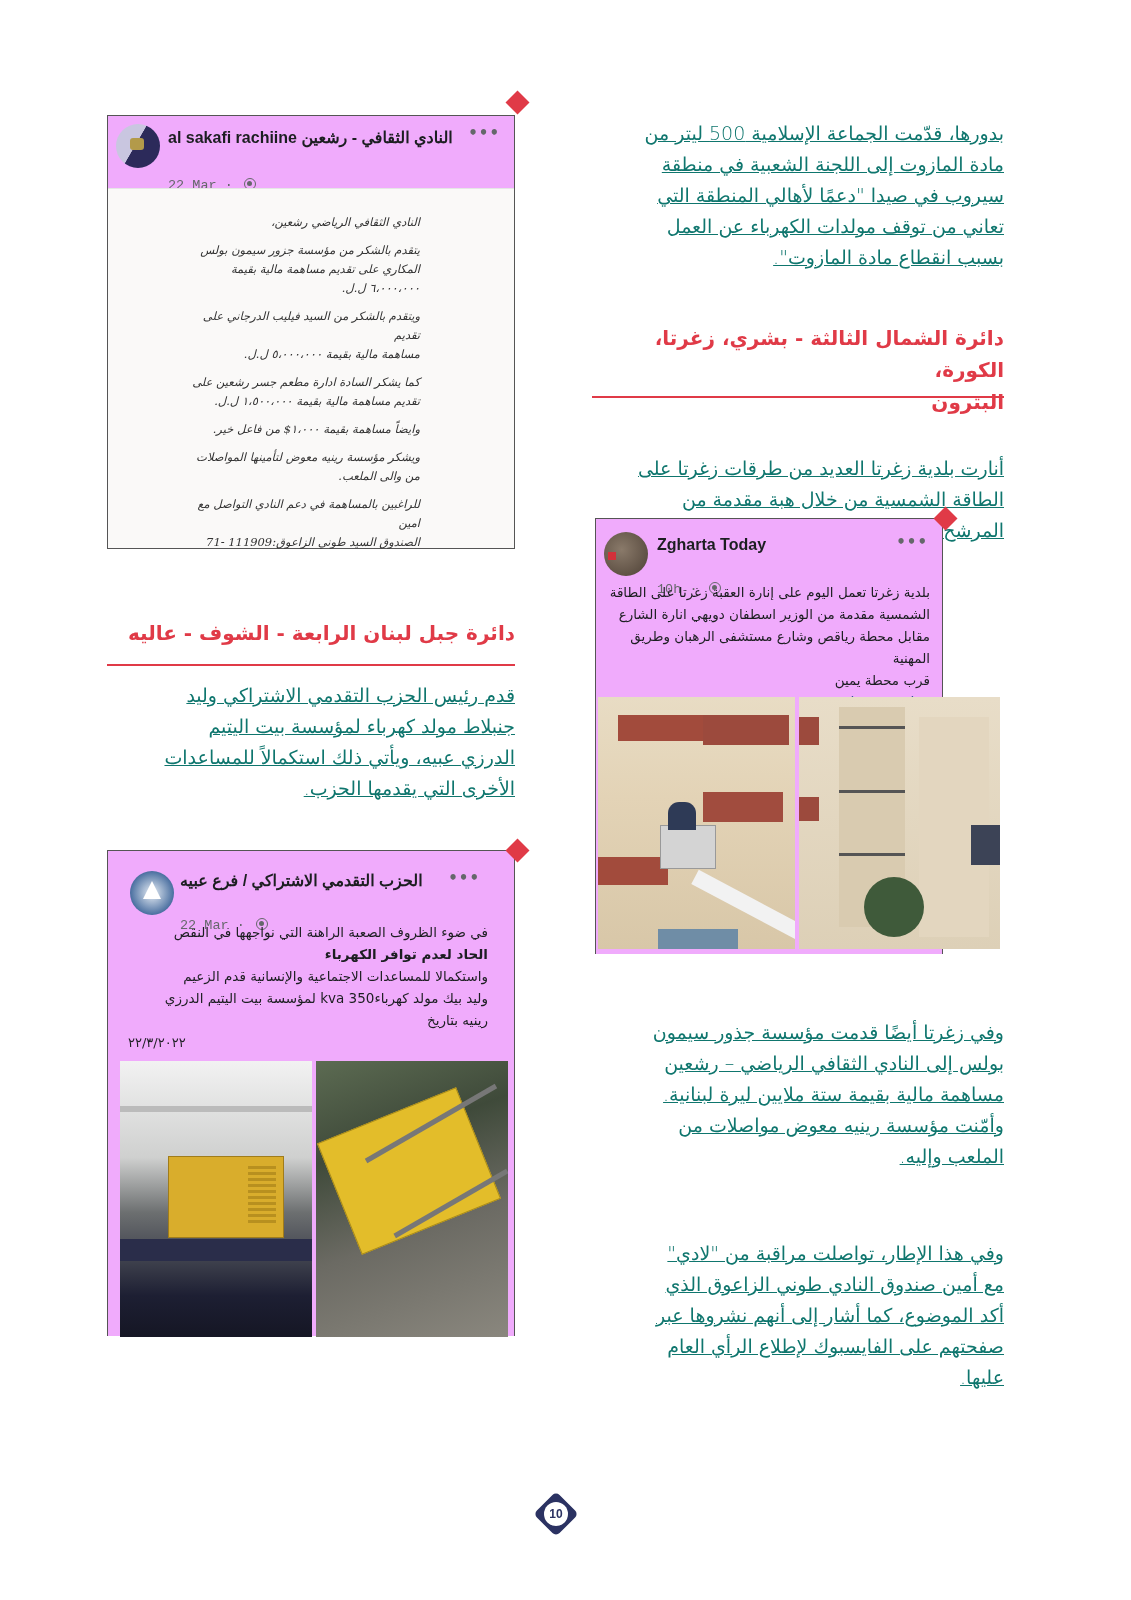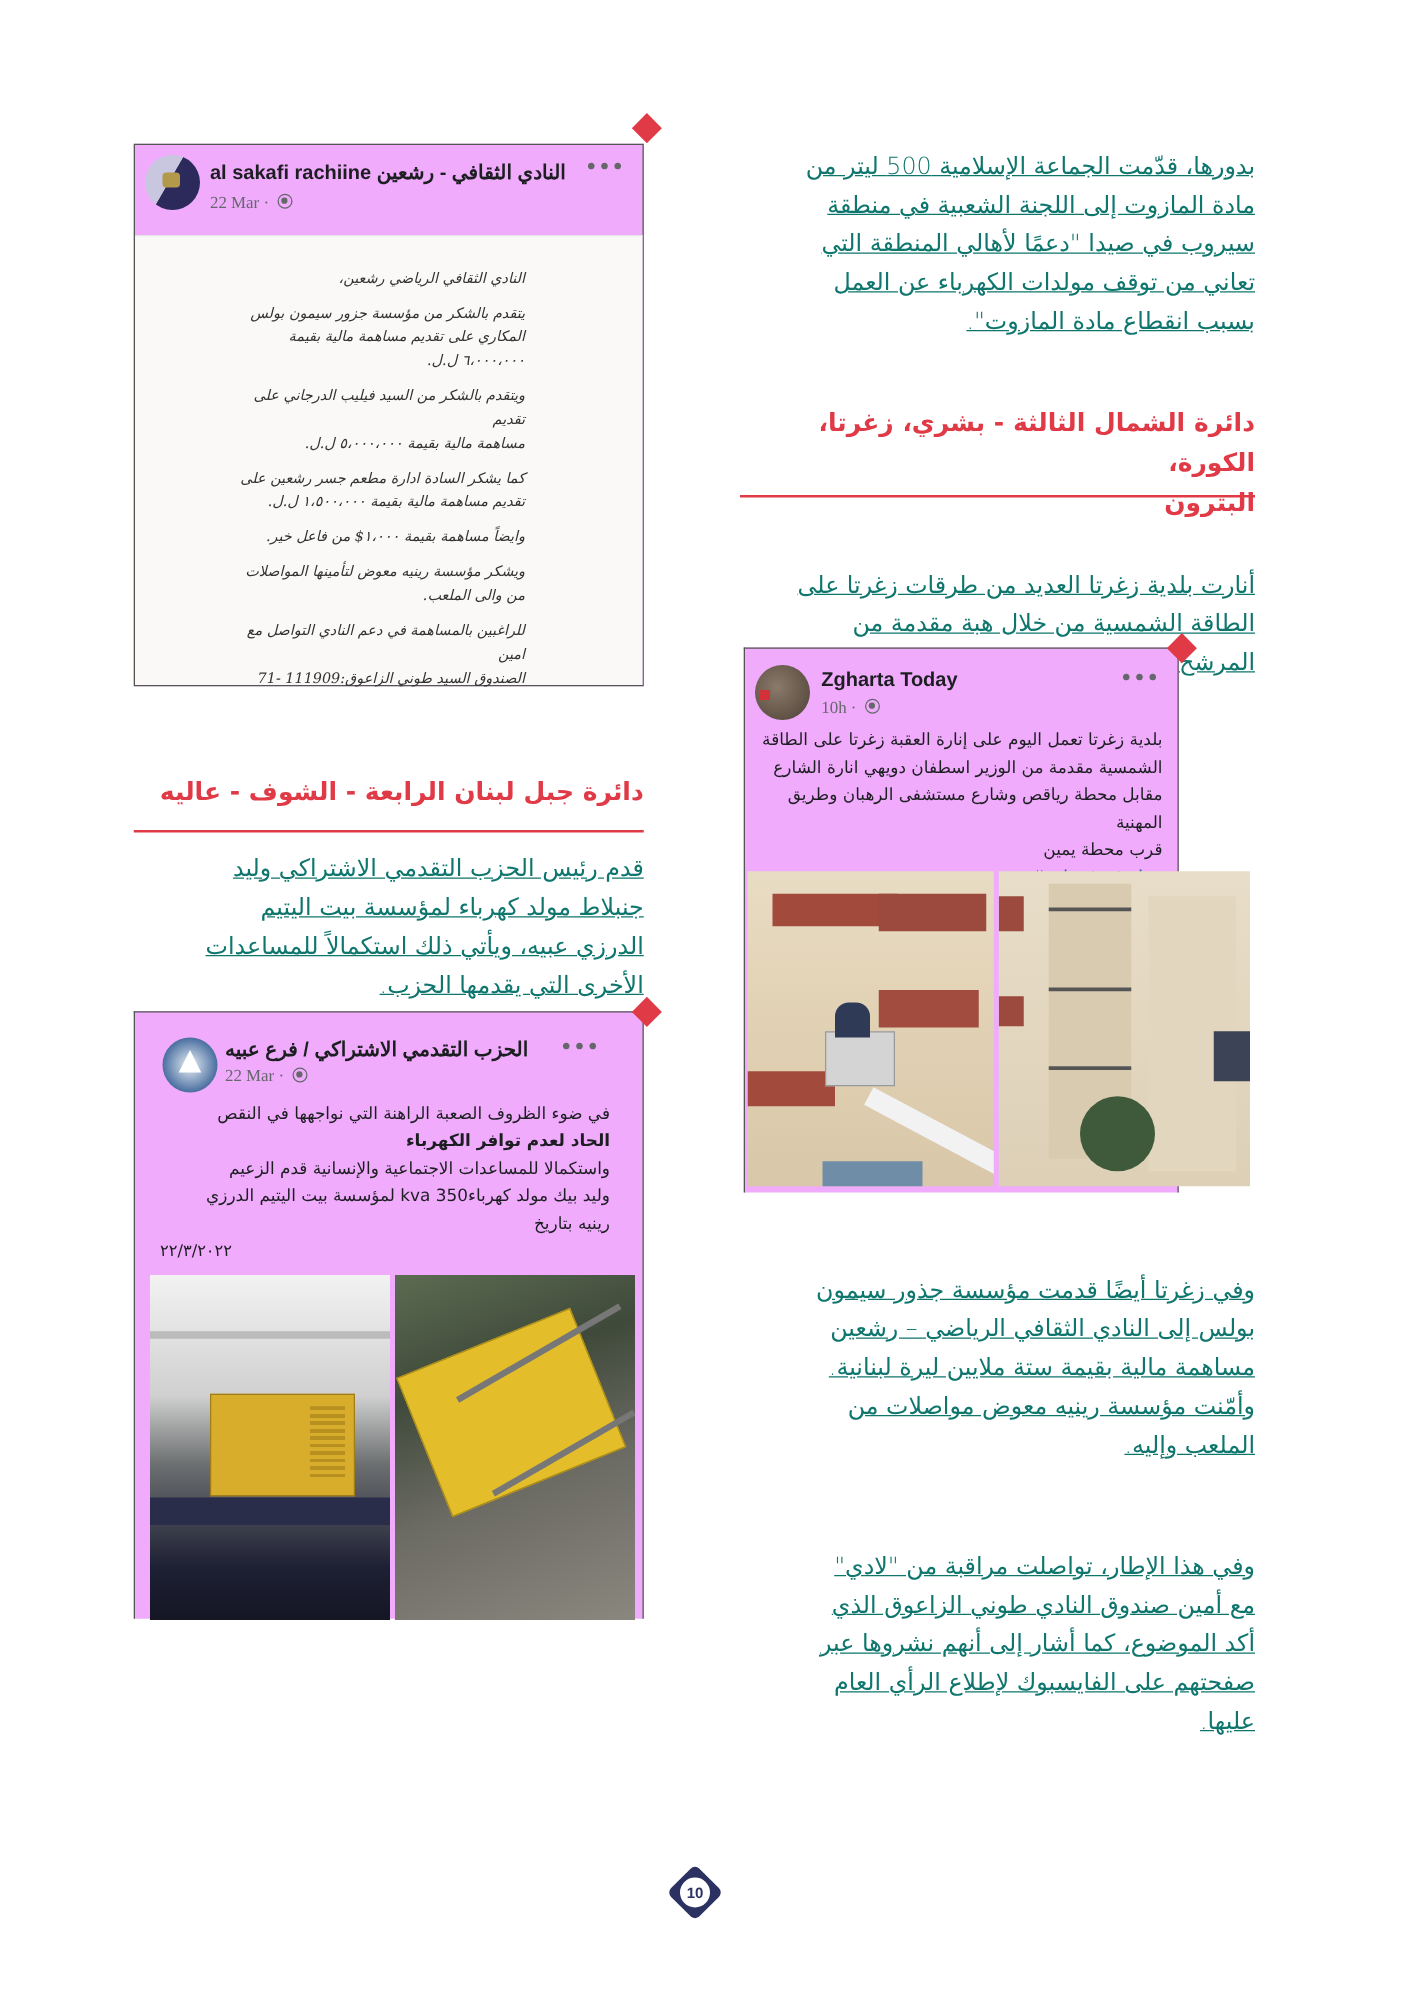--- a/index.html
+++ b/index.html
@@ -28,22 +28,22 @@
   .diamond {
     position: absolute; width: 17px; height: 17px; background: #e03a47;
     transform: rotate(45deg);
   }
   .avatar { position: absolute; border-radius: 50%; overflow: hidden; }
   .post-name {
     position: absolute; font-family: "Liberation Sans", sans-serif; font-weight: bold;
     font-size: 16px; color: #1c1e21; white-space: nowrap;
   }
   .post-meta {
-    position: absolute; font-family: Liberation Serif, serif;
-    font-size: 13.5px; color: #65676b; white-space: nowrap;
+    position: absolute; font-family: Liberation Mono, monospace;
+    font-size: 13.5px; color: #65676b; white-space: nowrap; margin-top: 24px;
   }
   .globe {
     display: inline-block; width: 12px; height: 12px; border-radius: 50%;
     border: 1.5px solid #65676b; vertical-align: -1px; margin-left: 3px; position: relative;
   }
   .globe::after {
     content: ""; position: absolute; left: 2px; top: 2px; width: 5px; height: 5px;
     border-radius: 50%; background: #65676b;
   }
   .more-dots {
@@ -187,21 +187,21 @@
 <div class="heading" style="left:105px; top:617px; width:410px;">دائرة جبل لبنان الرابعة - الشوف - عاليه</div>
 <div class="red-rule" style="left:107px; top:664px; width:408px;"></div>
 
 <div class="col-text" style="left:105px; top:680px; width:410px;">
   <div>قدم رئيس الحزب التقدمي الاشتراكي وليد</div>
   <div>جنبلاط مولد كهرباء لمؤسسة بيت اليتيم</div>
   <div>الدرزي عبيه، ويأتي ذلك استكمالاً للمساعدات</div>
   <div>الأخرى التي يقدمها الحزب.</div>
 </div>
 
-<div class="post left-bordered" style="left:107px; top:809px; width:408px; height:486px;">
+<div class="post left-bordered" style="left:107px; top:850px; width:408px; height:486px;">
   <div class="diamond" style="right:-12px; top:-9px;"></div>
   <div class="avatar" style="left:22px; top:20px; width:44px; height:44px; background: radial-gradient(circle, #e8eef5 0%, #4a6fa0 70%, #b03a3a 100%);">
     <div style="position:absolute; left:13px; top:10px; width:0; height:0; border-left:9px solid transparent; border-right:9px solid transparent; border-bottom:18px solid #fff;"></div>
   </div>
   <div class="post-name" style="left:72px; top:20px; direction:rtl;">الحزب التقدمي الاشتراكي / فرع عبيه</div>
   <div class="post-meta" style="left:72px; top:43px;">
     <span>22 Mar ·</span>
     <span class="globe"></span>
   </div>
   <div class="more-dots" style="right:34px; top:18px;">•••</div>

